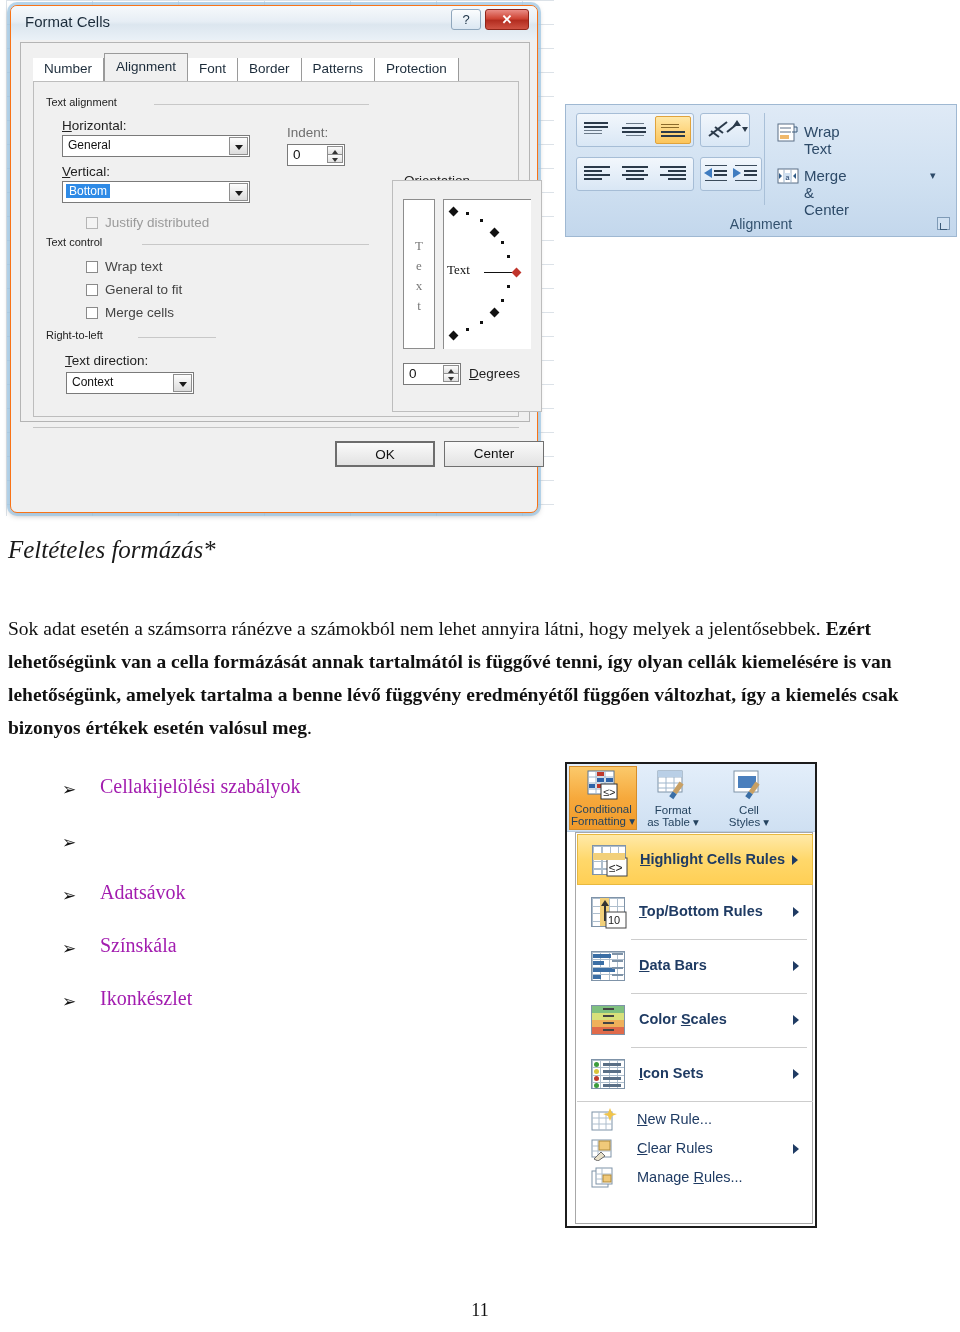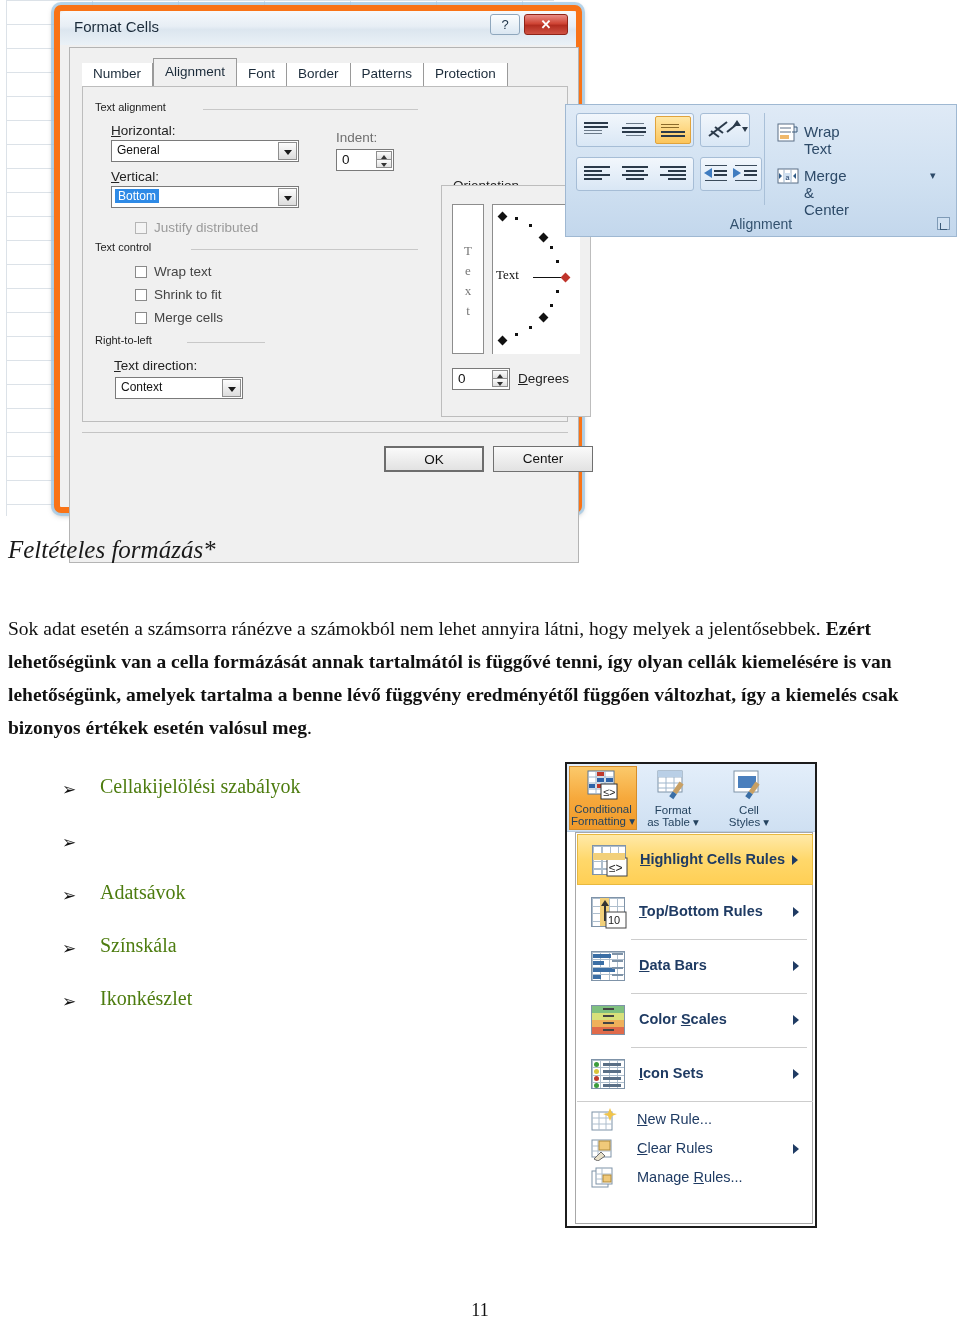--- a/index.html
+++ b/index.html
@@ -22,25 +22,24 @@
       repeating-linear-gradient(to right, #d6dde4 0 1px, transparent 1px 86px),
       repeating-linear-gradient(to bottom, #d6dde4 0 1px, transparent 1px 24px),
       #ffffff;
     opacity:.85;
   }
 
   
   .dialog {
     position:absolute; left:10px; top:5px; width:528px; height:508px;
     background:#f0f0f0;
-    border:6px solid #f97316;
+    border:1px solid #f97316;
     border-radius:7px;
     box-shadow: 0 0 0 3px rgba(160,200,230,.75), 0 2px 6px rgba(0,0,0,.35);
     font-family:"Liberation Sans", sans-serif;
-    margin-left:44px;
   }
   .dlg-title {
     position:absolute; left:0; top:0; right:0; height:34px;
     background:linear-gradient(to bottom,#f6f9fb 0%, #e7eef5 45%, #dce6ef 55%, #eaf1f7 100%);
     border-top-left-radius:6px; border-top-right-radius:6px;
   }
   .dlg-title-text {
     position:absolute; left:14px; top:7px;
     font-size:15px; color:#1b2b3a;
   }
@@ -51,21 +50,21 @@
     background:linear-gradient(to bottom,#fbfdfe,#dbe7f2);
   }
   .btn-help { right:56px; width:30px; }
   .btn-close {
     right:8px; width:44px;
     background:linear-gradient(to bottom,#e98c85,#cf4535 45%, #b32d20 55%, #cf5243);
     border-color:#8f2418; color:#fff; font-weight:bold;
   }
 
   .dlg-body {
-    position:absolute; left:9px; top:36px; width:510px; height:516px;
+    position:absolute; left:9px; top:36px; width:510px; height:380px;
     background:#f0f0f0;
     border:1px solid #b4b4b4;
   }
 
   
   .tabstrip { position:absolute; left:12px; top:12px; height:26px; }
   .tab {
     display:inline-block; height:26px; padding:3px 11px 0 11px;
     font-size:13.5px; color:#1b2b3a;
     border-right:1px solid #9a9a9a;
@@ -223,21 +222,21 @@
   .para b { font-weight:bold; }
 
   .bullets { position:absolute; left:62px; top:775px; width:470px; }
   .bullet { position:relative; height:53px; }
   .bullet .mk {
     position:absolute; left:0; top:4px; font-size:17px; color:#111;
     font-family:"DejaVu Sans", sans-serif;
   }
   .bullet .tx {
     position:absolute; left:38px; top:0;
-    font-family:"Liberation Serif", serif; font-size:20px; color:#4d7c0f;
+    font-family:"Liberation Serif", serif; font-size:20px; color:#a21caf;
   }
 
   
   .cf-shot {
     position:absolute; left:565px; top:762px; width:252px; height:466px;
     background:#ffffff; border:2px solid #1c1c1c;
   }
   .cf-ribbon {
     position:absolute; left:0; top:0; width:248px; height:68px;
     background:linear-gradient(to bottom,#e3eefa,#cfe0f2);
@@ -359,21 +358,21 @@
 
         <div class="grp-label" style="left:12px; top:154px;">Text control</div>
         <div class="grp-rule" style="left:108px; top:162px; width:227px;"></div>
 
         <div class="chk" style="left:52px; top:177px;">
           <span class="box"></span>
           <span class="txt">Wrap text</span>
         </div>
         <div class="chk" style="left:52px; top:200px;">
           <span class="box"></span>
-          <span class="txt">Shrink to fit</span>
+          <span class="txt">General to fit</span>
         </div>
         <div class="chk" style="left:52px; top:223px;">
           <span class="box"></span>
           <span class="txt">Merge cells</span>
         </div>
 
         <div class="grp-label" style="left:12px; top:247px;">Right-to-left</div>
         <div class="grp-rule" style="left:104px; top:255px; width:78px;"></div>
 
         <div class="fld-label" style="left:31px; top:271px;"><u>T</u>ext direction:</div>

